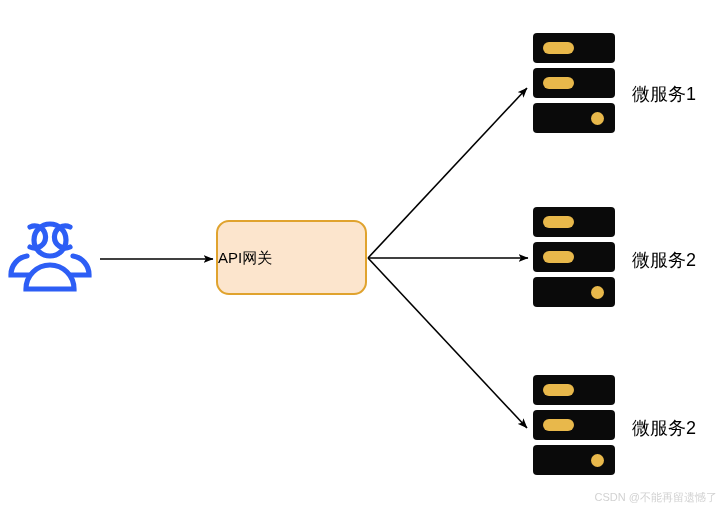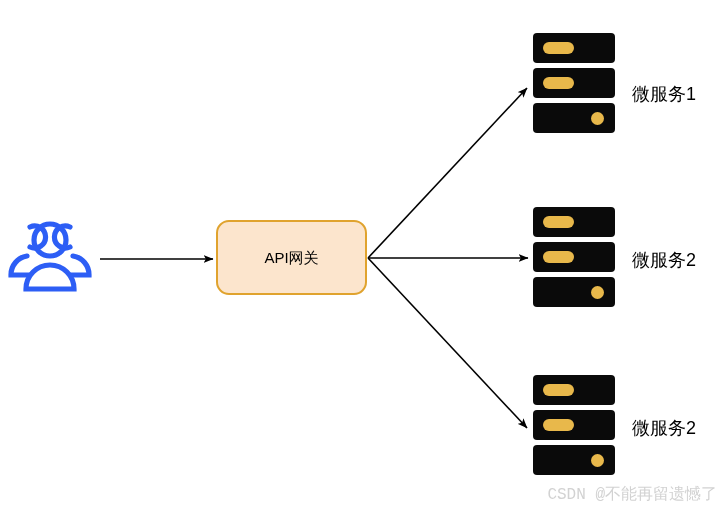--- a/index.html
+++ b/index.html
@@ -37,21 +37,20 @@
     left: 216px;
     top: 220px;
     width: 151px;
     height: 75px;
     background: #fce5cd;
     border: 2px solid #e0a32e;
     border-radius: 13px;
     box-sizing: border-box;
     display: flex;
     align-items: center;
-    justify-content: center;
   }
   #gateway-box .label {
     font-size: 15px;
     color: #000000;
     line-height: 1;
     white-space: nowrap;
   }
 
   
   .server-icon {
@@ -96,26 +95,25 @@
     color: #000000;
     white-space: nowrap;
     line-height: 1;
   }
 
   
   #watermark {
     position: absolute;
     right: 8px;
     bottom: 8px;
-    font-size: 16px;
+    font-size: 11px;
     color: #d2d2d2;
     white-space: nowrap;
     line-height: 1;
     user-select: none;
-    font-family: Liberation Mono, monospace;
   }
 </style>
 </head>
 <body>
 
 <svg id="canvas" viewBox="0 0 725 511" xmlns="http://www.w3.org/2000/svg">
   <defs>
     <marker id="arrowhead" markerWidth="10" markerHeight="8" refX="9.5" refY="4" orient="auto" markerUnits="userSpaceOnUse">
       <path d="M0,0 L10,4 L0,8 L2.4,4 Z" fill="#000000"></path>
     </marker>

